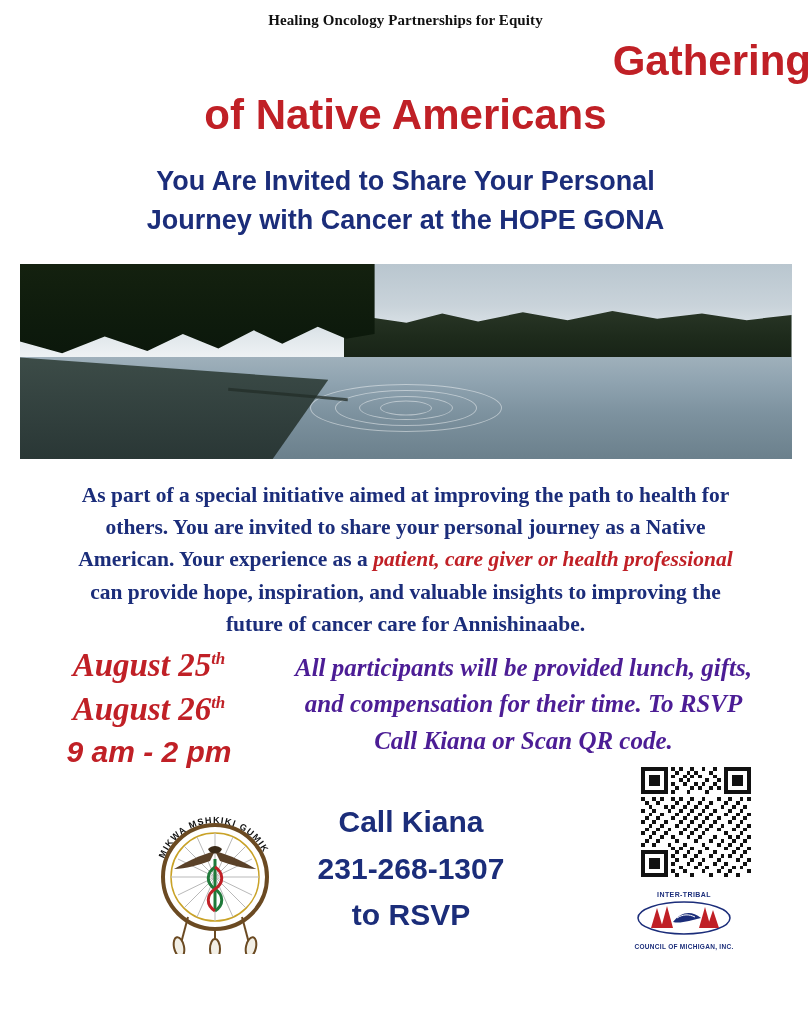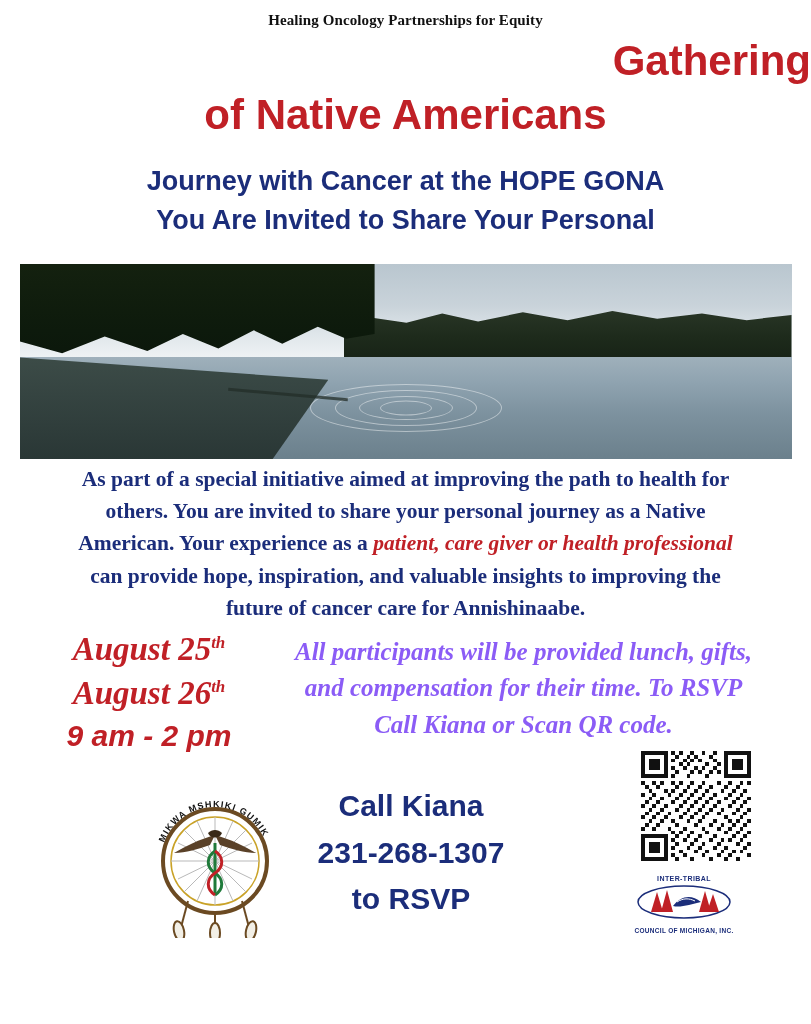--- a/index.html
+++ b/index.html
@@ -117,21 +117,21 @@
     transform: rotate(5deg);
   }
 
   .body-copy {
     text-align: center;
     color: #1b2d7a;
     font-family: "Liberation Serif", serif;
     font-weight: bold;
     font-size: 21.5px;
     line-height: 1.5;
-    margin-top: 4px;
+    margin-top: 20px;
     padding: 0 76px;
   }
   .body-copy .em {
     color: #c02026;
     font-style: italic;
   }
 
   .mid {
     display: flex;
     margin-top: 4px;
@@ -153,21 +153,21 @@
   .mid-left .dline sup { font-size: 17px; }
   .mid-left .time {
     font-size: 30px;
     margin-top: 4px;
     font-family: "Liberation Sans", sans-serif;
   }
 
   .mid-right {
     flex: 1;
     text-align: center;
-    color: #8b5cf6;
+    color: #4c1d95;
     font-family: "Liberation Serif", serif;
     font-weight: bold;
     font-size: 25px;
     line-height: 1.45;
     padding: 6px 18px 0 10px;
   }
 
   .bottom {
     position: relative;
     margin-top: 6px;
@@ -232,22 +232,22 @@
 <div class="poster">
 
   <div class="eyebrow">Healing Oncology Partnerships for Equity</div>
 
   <div class="title">
     <span class="l1">Gathering</span>
     <span class="l2">of Native Americans</span>
   </div>
 
   <div class="subtitle">
+    <div>You Are Invited to Share Your Personal</div>
     <div>Journey with Cancer at the HOPE GONA</div>
-    <div>You Are Invited to Share Your Personal</div>
   </div>
 
   <div class="photo-wrap">
     <div class="photo">
       <div class="sky"></div>
       <div class="treeline-right"></div>
       <div class="treeline-left"></div>
       <div class="water"></div>
       <div class="water-dark"></div>
       <div class="ripple r1"></div>

